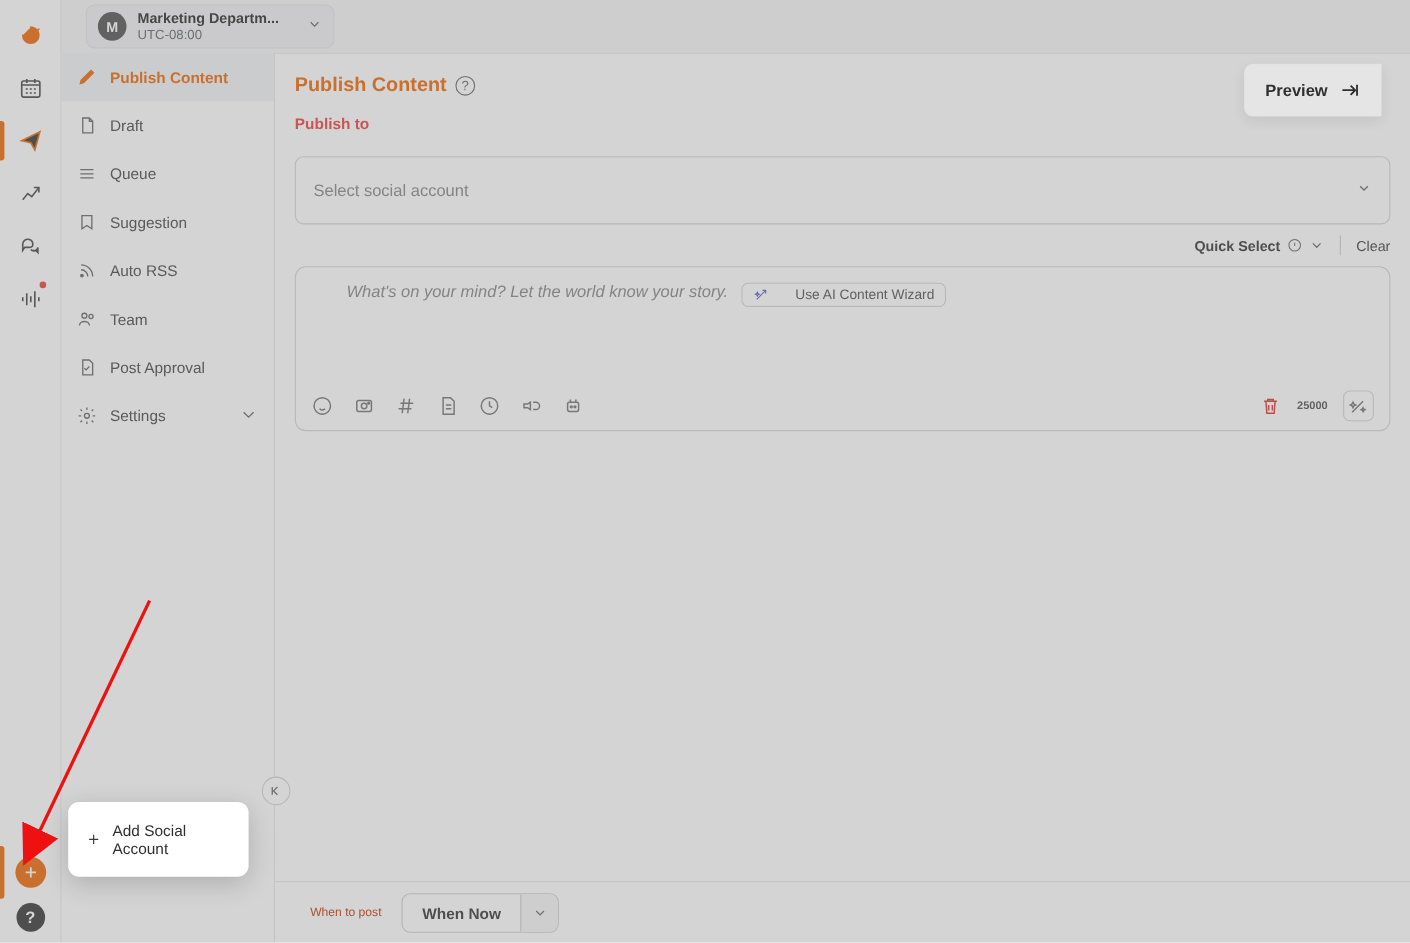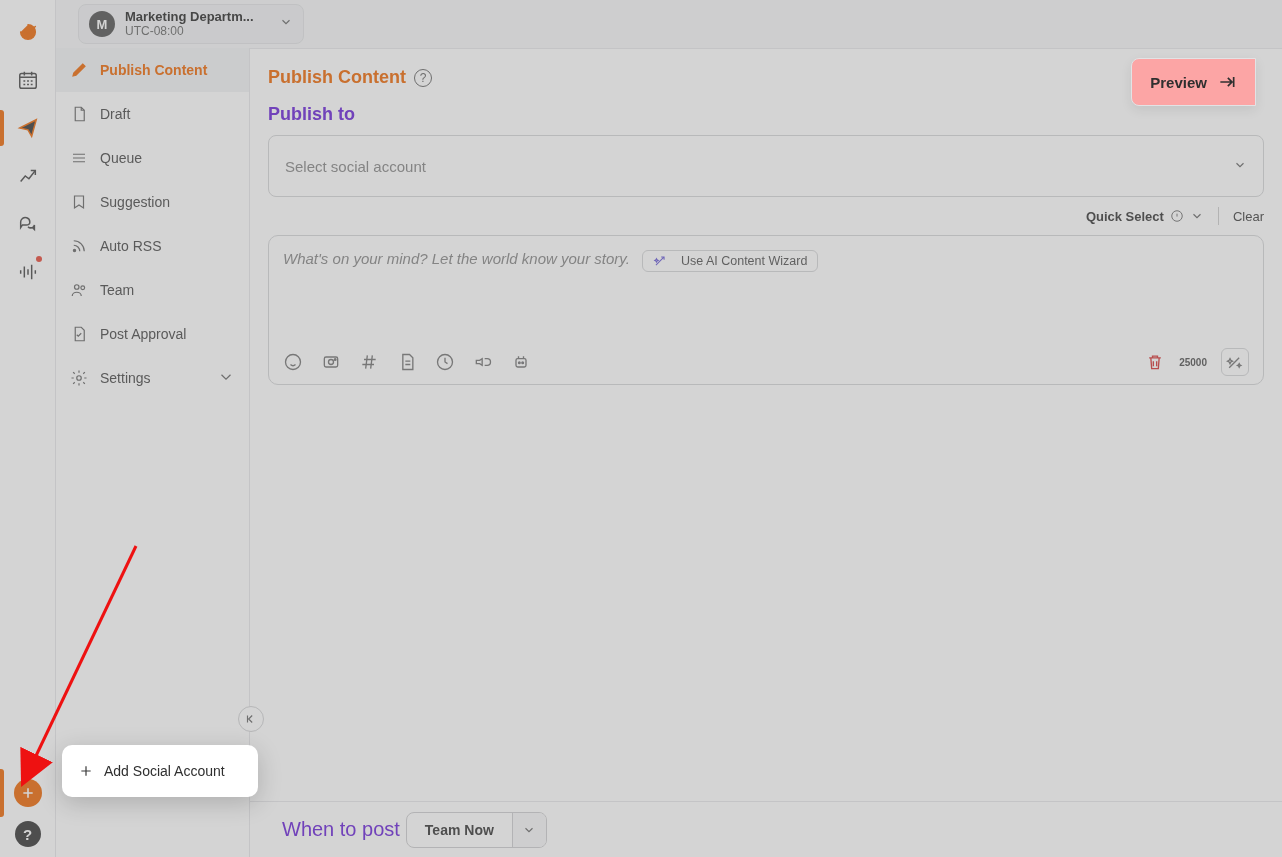--- a/index.html
+++ b/index.html
@@ -41,58 +41,58 @@
   .subnav-item.active svg { stroke:#ef6c0c; fill:#ef6c0c; }
   .subnav svg { width:18px; height:18px; stroke:#6a6a6a; fill:none; stroke-width:1.6; }
   .subnav .caret { margin-left:auto; }
 
   
   .main { position:absolute; left:250px; right:0; top:48px; bottom:0; background:#fff; border-top:1px solid #e7e8ea; z-index:5; display:flex; flex-direction:column; }
   .main-header { display:flex; align-items:center; padding:18px 18px 10px 18px; }
   .main-title { font-size:18px; font-weight:600; color:#ef6c0c; margin-right:8px; }
   .help-circ { width:18px; height:18px; border:1.5px solid #6a6a6a; border-radius:50%; display:flex; align-items:center; justify-content:center; font-size:12px; color:#6a6a6a; cursor:pointer; }
 
-  .preview-btn { position:absolute; right:26px; top:58px; height:48px; padding:0 18px; background:#fca5a5; border:1px solid #e2e3e5; border-radius:8px 0 0 8px; display:flex; align-items:center; gap:10px; font-size:15px; font-weight:600; color:#2f2f2f; cursor:pointer; z-index:45; box-shadow:0 4px 12px rgba(0,0,0,0.08); }
+  .preview-btn { position:absolute; right:26px; top:58px; height:48px; padding:0 18px; background:#e5e5e5; border:1px solid #e2e3e5; border-radius:8px 0 0 8px; display:flex; align-items:center; gap:10px; font-size:15px; font-weight:600; color:#2f2f2f; cursor:pointer; z-index:45; box-shadow:0 4px 12px rgba(0,0,0,0.08); }
 
   .section { padding:6px 18px 0 18px; }
-  .section-label { font-size:18px; font-weight:700; color:#6d28d9; margin-bottom:10px; }
+  .section-label { font-size:14px; font-weight:700; color:#ef4444; margin-bottom:22px; }
   .select-box { height:62px; border:1px solid #d6d7d9; border-radius:8px; display:flex; align-items:center; padding:0 16px; color:#8a8a8a; font-size:15px; cursor:pointer; }
   .select-box .caret { margin-left:auto; }
 
   .qs-row { display:flex; justify-content:flex-end; align-items:center; gap:14px; padding:10px 18px 4px 18px; font-size:13px; color:#3a3a3a; }
   .qs-row .divider { width:1px; height:18px; background:#cfcfcf; }
   .qs-left { display:flex; align-items:center; gap:6px; font-weight:600; cursor:pointer;}
   .clear-btn { cursor:pointer; font-weight:500; color:#444; }
 
   .composer { margin:6px 18px 0 18px; border:1px solid #d6d7d9; border-radius:10px; padding:14px 14px 8px 14px; min-height:150px; display:flex; flex-direction:column; }
-  .composer-top { display:flex; align-items:flex-start; gap:12px; }
+  .composer-top { display:flex; align-items:flex-start; gap:12px;margin-left:32px; }
   .composer-top .placeholder { color:#8a8a8a; font-style:italic; font-size:15px; flex:0 0 auto; }
-  .ai-chip { display:flex; align-items:center; gap:14px; border:1px solid #d6d7d9; border-radius:6px; padding:3px 10px; font-size:12.5px; color:#555; cursor:pointer; }
+  .ai-chip { display:flex; align-items:center; gap:24px; border:1px solid #d6d7d9; border-radius:6px; padding:3px 10px; font-size:12.5px; color:#555; cursor:pointer; }
   .ai-chip svg { stroke:#6b5ed6; }
 
   .composer-toolbar { margin-top:auto; display:flex; align-items:center; gap:18px; padding-top:10px; }
   .composer-toolbar .tool { cursor:pointer; display:flex; align-items:center; }
   .composer-toolbar svg { width:20px; height:20px; stroke:#777; fill:none; stroke-width:1.6; }
   .composer-right { margin-left:auto; display:flex; align-items:center; gap:14px; }
   .char-count { font-size:10px; color:#555; font-weight:600; }
   .magic-btn { width:28px; height:28px; border:1px solid #d6d7d9; border-radius:6px; display:flex; align-items:center; justify-content:center; cursor:pointer; }
   .trash svg { stroke:#d63a3a; }
 
   
   .sched-bar { position:absolute; left:250px; right:0; bottom:0; height:56px; border-top:1px solid #e7e8ea; background:#fff; display:flex; align-items:center; padding-left:32px; z-index:5; }
-  .sched-label { font-size:20px; color:#6d28d9; margin-right:6px; }
+  .sched-label { font-size:11px; color:#c2410c; margin-right:18px; }
   .sched-select { display:flex; align-items:stretch; border:1px solid #cfcfd1; border-radius:8px; height:36px; overflow:hidden; cursor:pointer; }
   .sched-select .val { padding:0 18px; display:flex; align-items:center; font-weight:700; font-size:14px; }
   .sched-select .dd { width:34px; display:flex; align-items:center; justify-content:center; border-left:1px solid #cfcfd1; background:#f7f7f8; }
 
   
   .collapse-handle { position:absolute; left:238px; top:706px; width:26px; height:26px; border-radius:50%; border:1px solid #d3d4d6; background:#fff; display:flex; align-items:center; justify-content:center; cursor:pointer; z-index:7; }
 
   
-  .popup { position:absolute; left:62px; bottom:60px; width:196px; background:#fff; border-radius:10px; box-shadow:0 6px 24px rgba(0,0,0,0.18); padding:8px 0; z-index:60; }
+  .popup { position:absolute; left:62px; bottom:60px; width:164px; background:#fff; border-radius:10px; box-shadow:0 6px 24px rgba(0,0,0,0.18); padding:8px 0; z-index:60; }
   .popup-item { display:flex; align-items:center; gap:10px; padding:10px 16px; font-size:14px; color:#2f2f2f; cursor:pointer; }
   .popup svg { width:16px; height:16px; stroke:#3a3a3a; fill:none; stroke-width:1.8; }
 
   
   .annot-arrow { position:absolute; z-index:70; pointer-events:none; }
 
   .caret-svg { width:14px; height:14px; stroke:#6a6a6a; fill:none; stroke-width:2; }
 </style>
 </head>
 <body>
@@ -325,21 +325,21 @@
 <div class="preview-btn">
   <span>Preview</span>
   <svg viewBox="0 0 24 24" width="20" height="20" stroke="#2f2f2f" fill="none" stroke-width="2">
       <path d="M4 12h14M13 7l5 5-5 5M20 6v12"></path>
     </svg>
 </div>
 
 <div class="sched-bar">
   <span class="sched-label">When to post</span>
   <div class="sched-select">
-    <span class="val">Team Now</span>
+    <span class="val">When Now</span>
     <span class="dd">
         <svg class="caret-svg" viewBox="0 0 24 24">
           <path d="M6 9l6 6 6-6"></path>
         </svg>
       </span>
   </div>
 </div>
 
 <div class="collapse-handle">
   <svg viewBox="0 0 24 24" width="14" height="14" stroke="#6a6a6a" fill="none" stroke-width="2">

